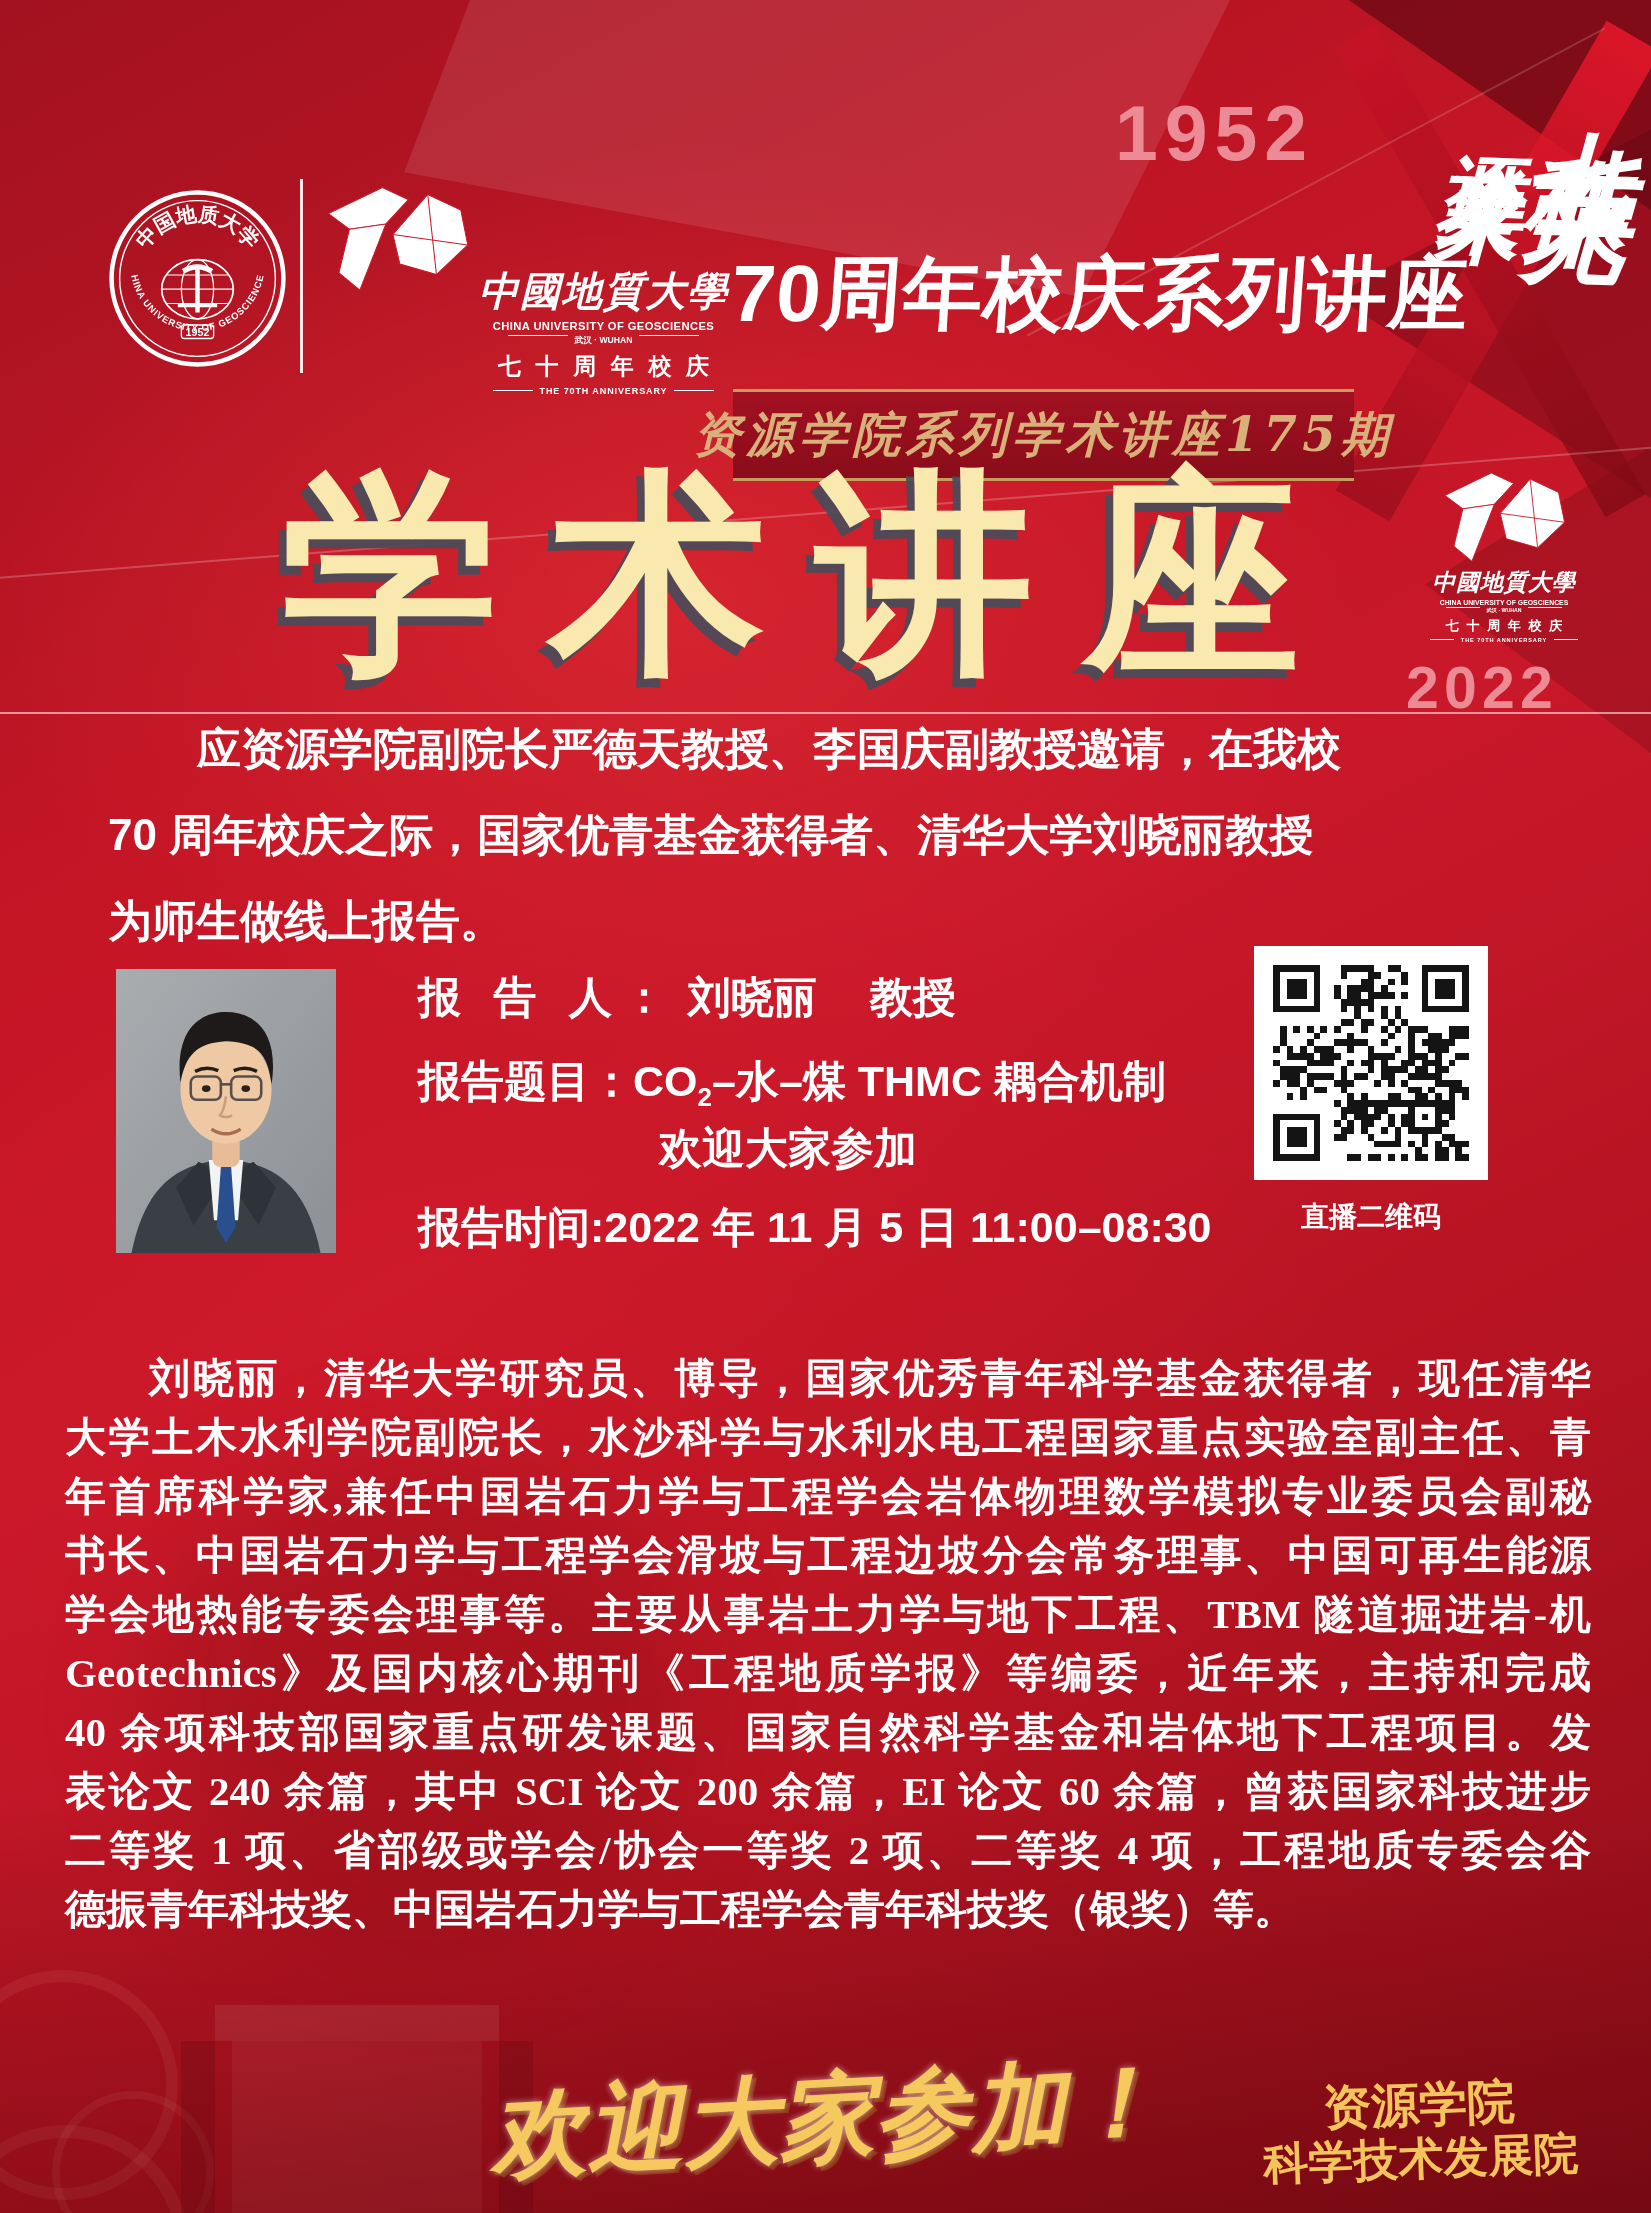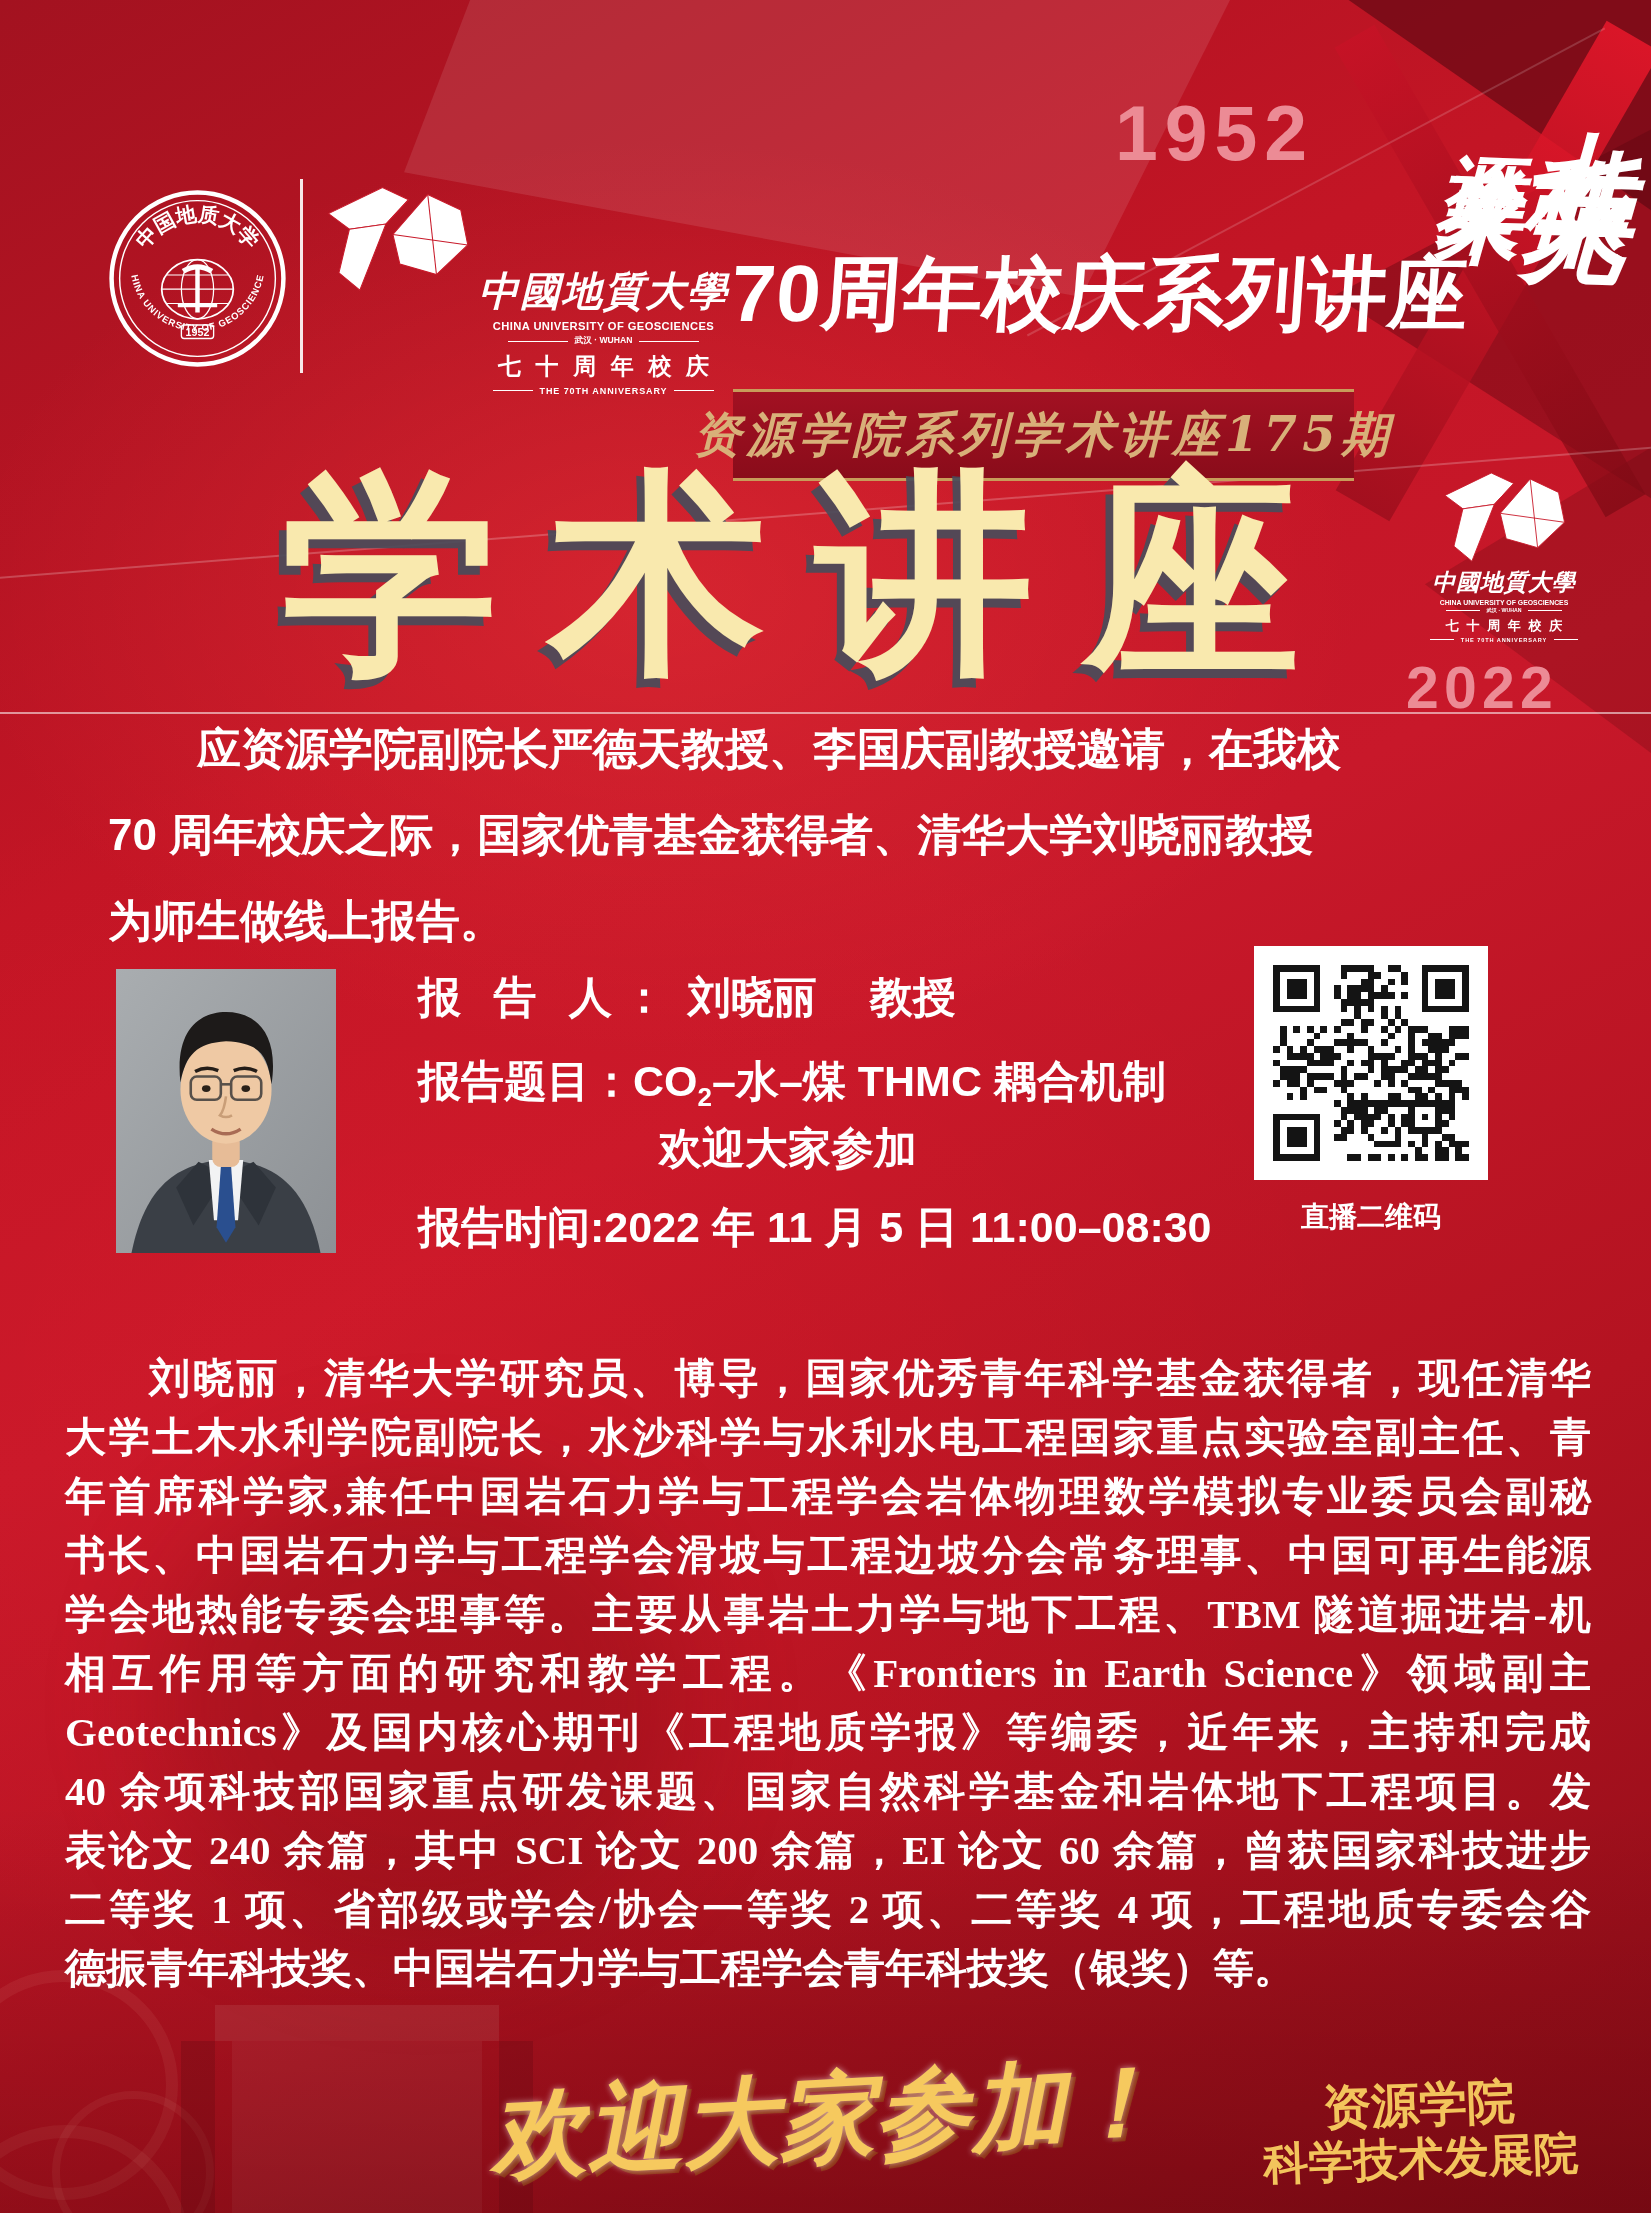--- a/index.html
+++ b/index.html
@@ -37,21 +37,21 @@
   .bottom-vignette{left:0;top:1807px;width:1652px;height:407px;
     background:linear-gradient(to bottom,rgba(60,0,5,0),rgba(60,0,5,.30));}
 
   
   .seal{position:absolute;left:108px;top:189px;width:179px;height:179px;}
   .logo-divider{position:absolute;left:300px;top:179px;width:2.6px;height:194px;background:rgba(255,255,255,.9);}
   .origami-header{position:absolute;left:325px;top:184px;width:148px;height:258px;}
   .logo-textcol{position:absolute;left:471px;top:272px;width:265px;text-align:center;}
   .logo-cn{font-family:Liberation Mono, monospace;font-style:italic;font-weight:700;font-size:40px;letter-spacing:1.7px;line-height:45px;}
   .logo-en{font-size:11.2px;font-weight:700;letter-spacing:0.4px;margin-top:3.4px;}
-  .logo-city{display:flex;align-items:center;justify-content:center;gap:6.9px;font-size:8.6px;font-weight:700;margin-top:2.6px;}
+  .logo-city{display:flex;justify-content:center;gap:6.9px;font-size:8.6px;font-weight:700;margin-top:2.6px;}
   .logo-city .ln{flex:0 0 60px;height:0.9px;background:#fff;}
   .logo-anniv{font-size:23px;font-weight:700;letter-spacing:14.6px;text-indent:14.6px;margin-top:4.3px;}
   .logo-annen{display:flex;align-items:center;justify-content:center;gap:6.9px;font-size:9px;font-weight:700;letter-spacing:0.9px;margin-top:3.4px;}
   .logo-annen .ln{flex:0 0 40px;height:0.9px;background:#fff;}
 
   .year-start{position:absolute;left:1115px;top:89px;font-size:77px;font-weight:800;color:#ec8b95;letter-spacing:6.9px;}
   .series-title{position:absolute;left:731px;top:241px;font-size:80px;font-weight:900;color:#fff;
     letter-spacing:0.9px;transform:skewX(-4deg);white-space:nowrap;}
   .series-badge{position:absolute;left:733px;top:389px;width:621px;height:86px;
     background:linear-gradient(to bottom,#a21122,#8a0c1a);
@@ -583,21 +583,20 @@
         </svg></div>
   </div>
   <div class="qr-caption">直播二维码</div>
 
   <div class="bio">
     <div class="ln j indent">刘晓丽，清华大学研究员、博导，国家优秀青年科学基金获得者，现任清华</div>
     <div class="ln j">大学土木水利学院副院长，水沙科学与水利水电工程国家重点实验室副主任、青</div>
     <div class="ln j">年首席科学家,兼任中国岩石力学与工程学会岩体物理数学模拟专业委员会副秘</div>
     <div class="ln j">书长、中国岩石力学与工程学会滑坡与工程边坡分会常务理事、中国可再生能源</div>
     <div class="ln j">学会地热能专委会理事等。主要从事岩土力学与地下工程、TBM 隧道掘进岩-机</div>
-    <div class="ln j">相互作用等方面的研究和教学工程。《Frontiers in Earth Science》领域副主</div>
     <div class="ln j">Geotechnics》及国内核心期刊《工程地质学报》等编委，近年来，主持和完成</div>
     <div class="ln j">40 余项科技部国家重点研发课题、国家自然科学基金和岩体地下工程项目。发</div>
     <div class="ln j">表论文 240 余篇，其中 SCI 论文 200 余篇，EI 论文 60 余篇，曾获国家科技进步</div>
     <div class="ln j">二等奖 1 项、省部级或学会/协会一等奖 2 项、二等奖 4 项，工程地质专委会谷</div>
     <div class="ln">德振青年科技奖、中国岩石力学与工程学会青年科技奖（银奖）等。</div>
   </div>
 
   <div class="welcome">欢迎大家参加！</div>
   <div class="orgs">
     <div class="org1">资源学院</div>

